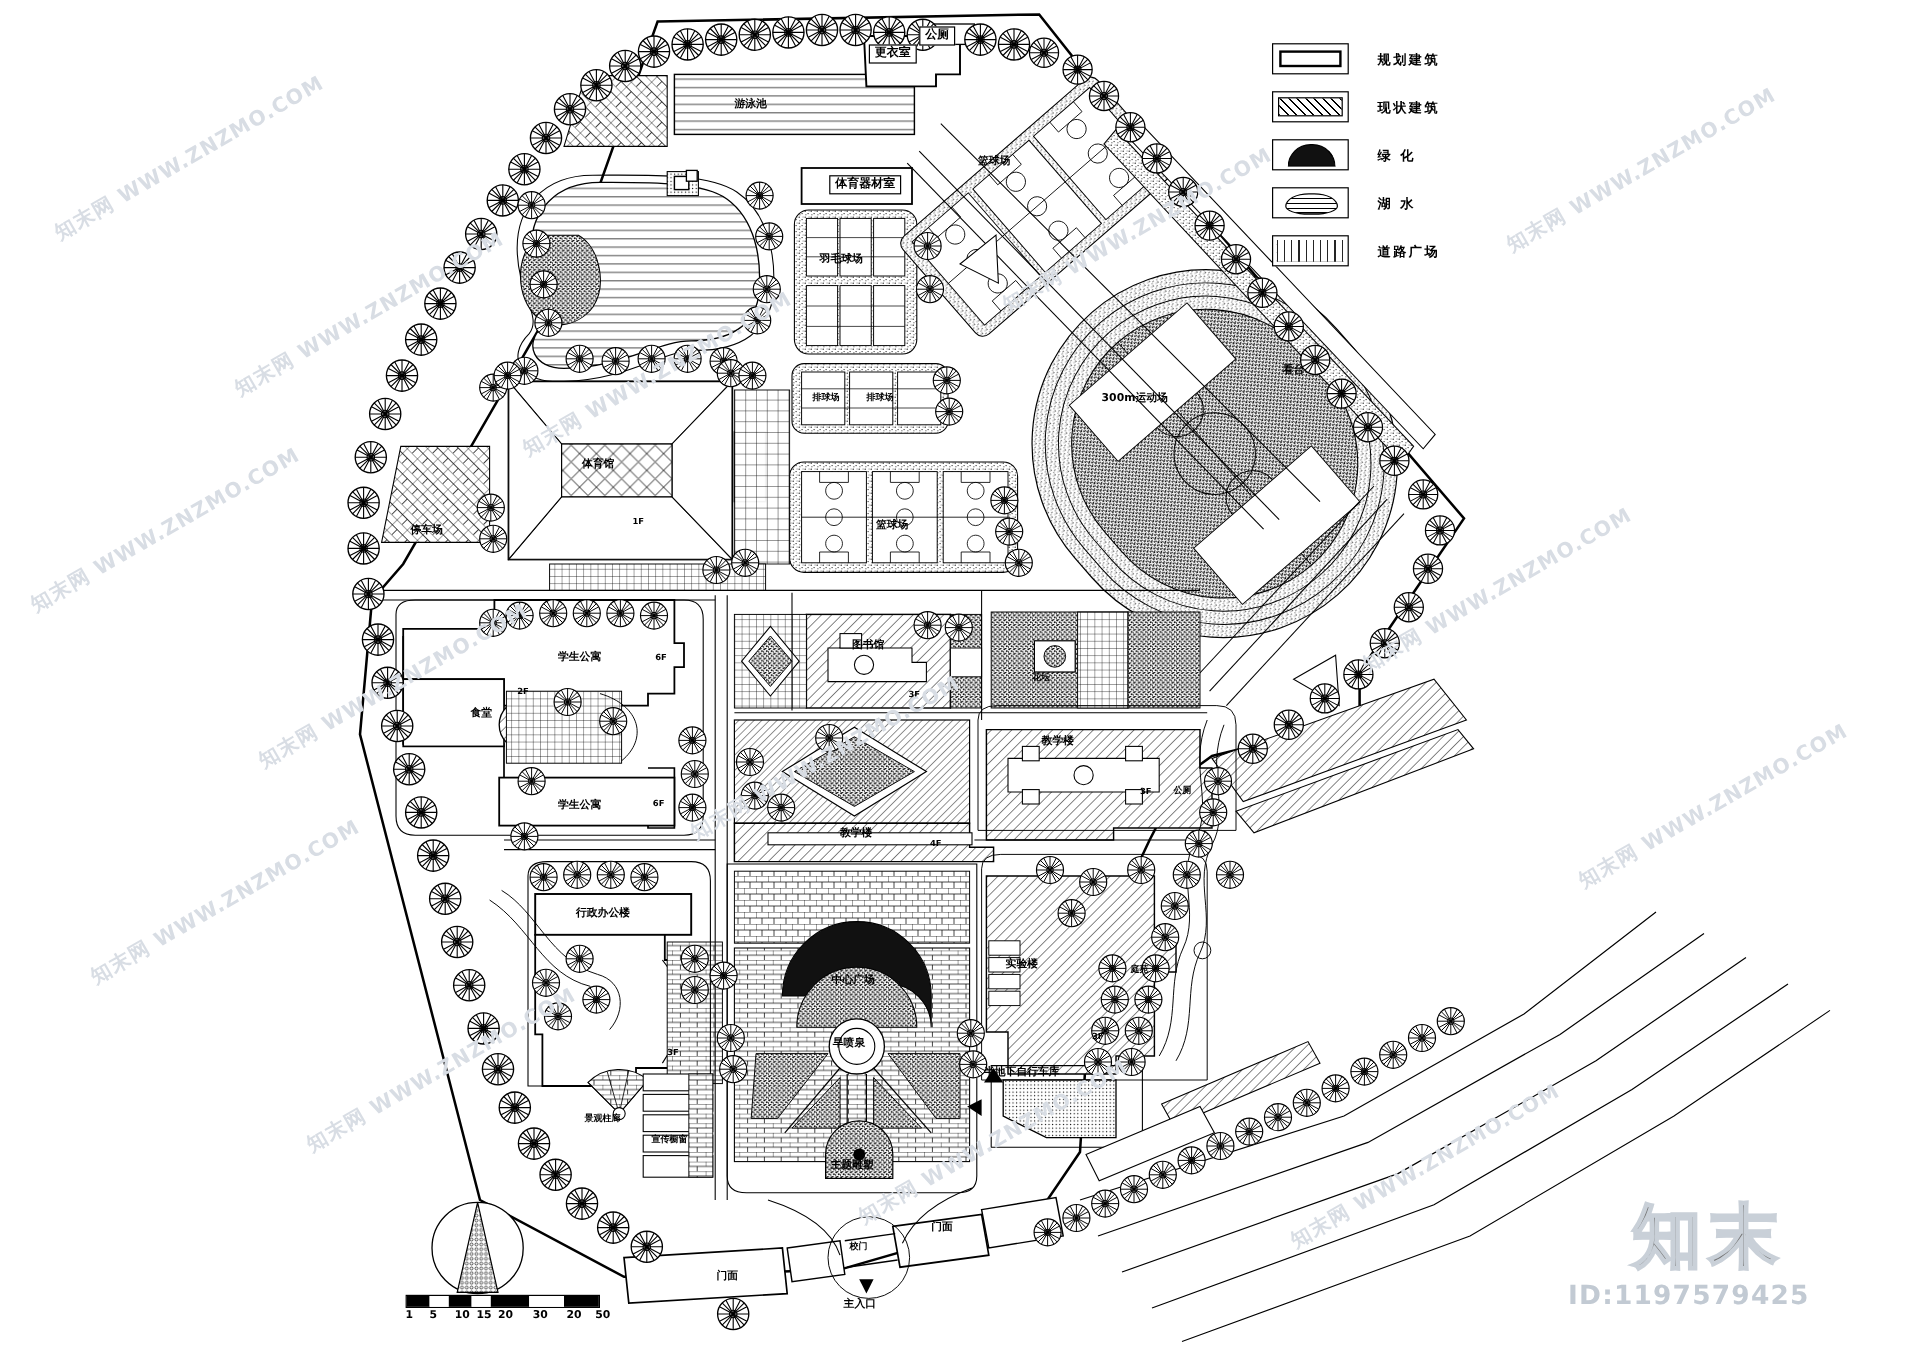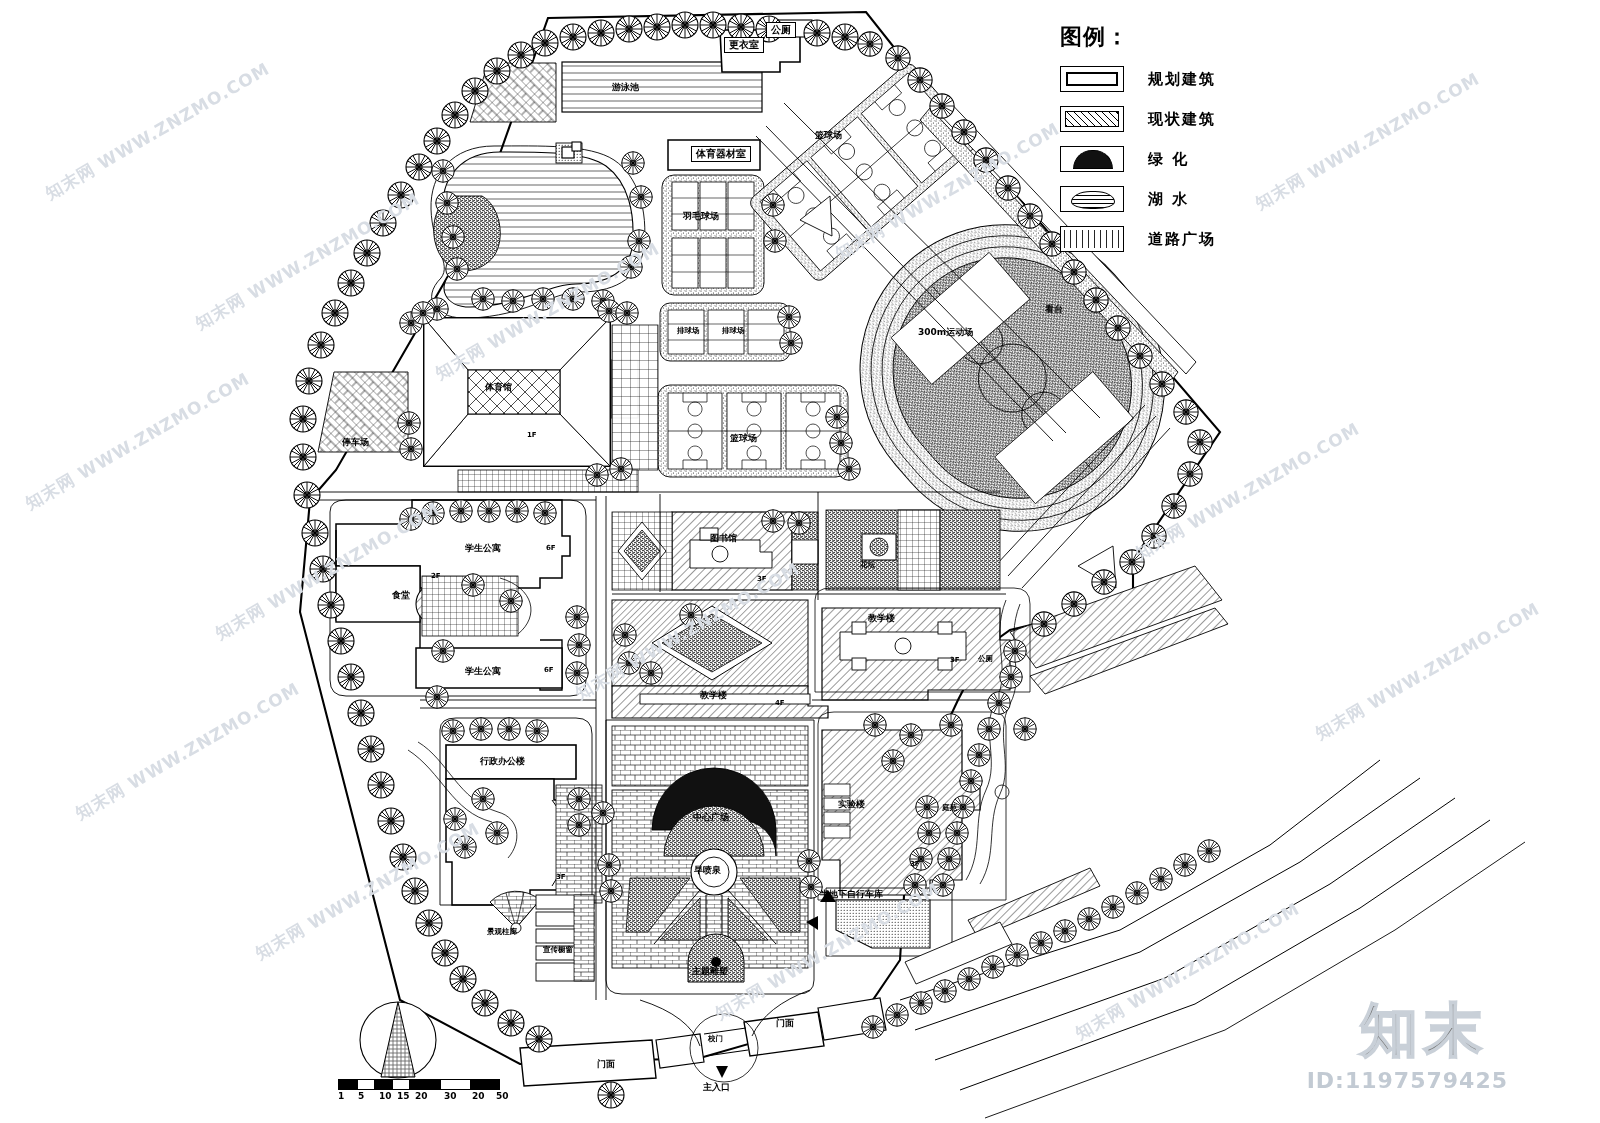--- a/index.html
+++ b/index.html
@@ -12,21 +12,21 @@
   .lbl.boxed{border:1px solid #000;background:#fff;padding:2px 4px;font-size:10px;}
   .lbl.sm{font-size:7.5px;font-weight:700;}
   .lbl.flr{font-size:7px;font-weight:700;}
 
   
   #legend{position:absolute;left:1060px;top:22px;width:300px;}
   #legend .title{font-size:22px;font-weight:700;letter-spacing:1px;}
   #legend .row{display:flex;align-items:center;margin-top:14px;}
   #legend .swatch{width:62px;height:24px;border:1px solid #000;background:#fff;
                   position:relative;flex:0 0 auto;}
-  #legend .txt{margin-left:24px;font-size:15px;font-weight:700;letter-spacing:2px;}
+  #legend .txt{margin-left:24px;font-size:11px;font-weight:700;letter-spacing:2px;}
 
   .sw-plan::after{content:"";position:absolute;left:5px;top:5px;right:5px;bottom:5px;
                   border:2px solid #000;}
   .sw-exist::after{content:"";position:absolute;left:4px;top:4px;right:4px;bottom:4px;
      border:1px solid #000;
      background:repeating-linear-gradient(45deg,#000 0 1px,#fff 1px 5px);}
   .sw-green::after{content:"";position:absolute;left:12px;bottom:2px;width:38px;height:17px;
      border-radius:19px 19px 0 0;border:1px solid #000;background:#111;}
   .sw-lake::after{content:"";position:absolute;left:10px;top:4px;width:42px;height:16px;
      border:1px solid #000;border-radius:45% 45% 45% 45%/60% 60% 40% 40%;
@@ -621,21 +621,21 @@
 <div class="lbl boxed" style="left:766px;top:22px;">公厕</div>
 <div class="lbl boxed" style="left:724px;top:37px;">更衣室</div>
 <div class="lbl" style="left:612px;top:83px;">游泳池</div>
 <div class="lbl boxed" style="left:691px;top:146px;text-align:center;">体育器材室</div>
 <div class="lbl" style="left:683px;top:212px;">羽毛球场</div>
 <div class="lbl" style="left:815px;top:131px;">篮球场</div>
 <div class="lbl sm" style="left:677px;top:327px;">排球场</div>
 <div class="lbl sm" style="left:722px;top:327px;">排球场</div>
 <div class="lbl" style="left:730px;top:434px;">篮球场</div>
 <div class="lbl" style="left:918px;top:328px;">300m运动场</div>
-<div class="lbl" style="left:1045px;top:305px;">看台</div>
+<div class="lbl" style="left:1045px;top:305px;padding-left:24px;">看台</div>
 <div class="lbl" style="left:485px;top:383px;">体育馆</div>
 <div class="lbl flr" style="left:527px;top:432px;">1F</div>
 <div class="lbl" style="left:342px;top:438px;">停车场</div>
 
 <div class="lbl" style="left:465px;top:544px;">学生公寓</div>
 <div class="lbl flr" style="left:546px;top:545px;">6F</div>
 <div class="lbl" style="left:392px;top:591px;">食堂</div>
 <div class="lbl flr" style="left:431px;top:573px;">2F</div>
 <div class="lbl" style="left:465px;top:667px;">学生公寓</div>
 <div class="lbl flr" style="left:544px;top:667px;">6F</div>
@@ -660,21 +660,20 @@
 <div class="lbl sm" style="left:487px;top:928px;">景观柱廊</div>
 <div class="lbl sm" style="left:543px;top:946px;">宣传橱窗</div>
 <div class="lbl" style="left:820px;top:890px;">半地下自行车库</div>
 
 <div class="lbl" style="left:597px;top:1060px;">门面</div>
 <div class="lbl" style="left:776px;top:1019px;">门面</div>
 <div class="lbl sm" style="left:708px;top:1035px;">校门</div>
 <div class="lbl" style="left:703px;top:1083px;">主入口</div>
 
 <div id="legend">
-  <div class="title">图例：</div>
 
   <div class="row">
     <div class="swatch sw-plan"></div>
     <div class="txt">规划建筑</div>
   </div>
 
   <div class="row">
     <div class="swatch sw-exist"></div>
     <div class="txt">现状建筑</div>
   </div>

